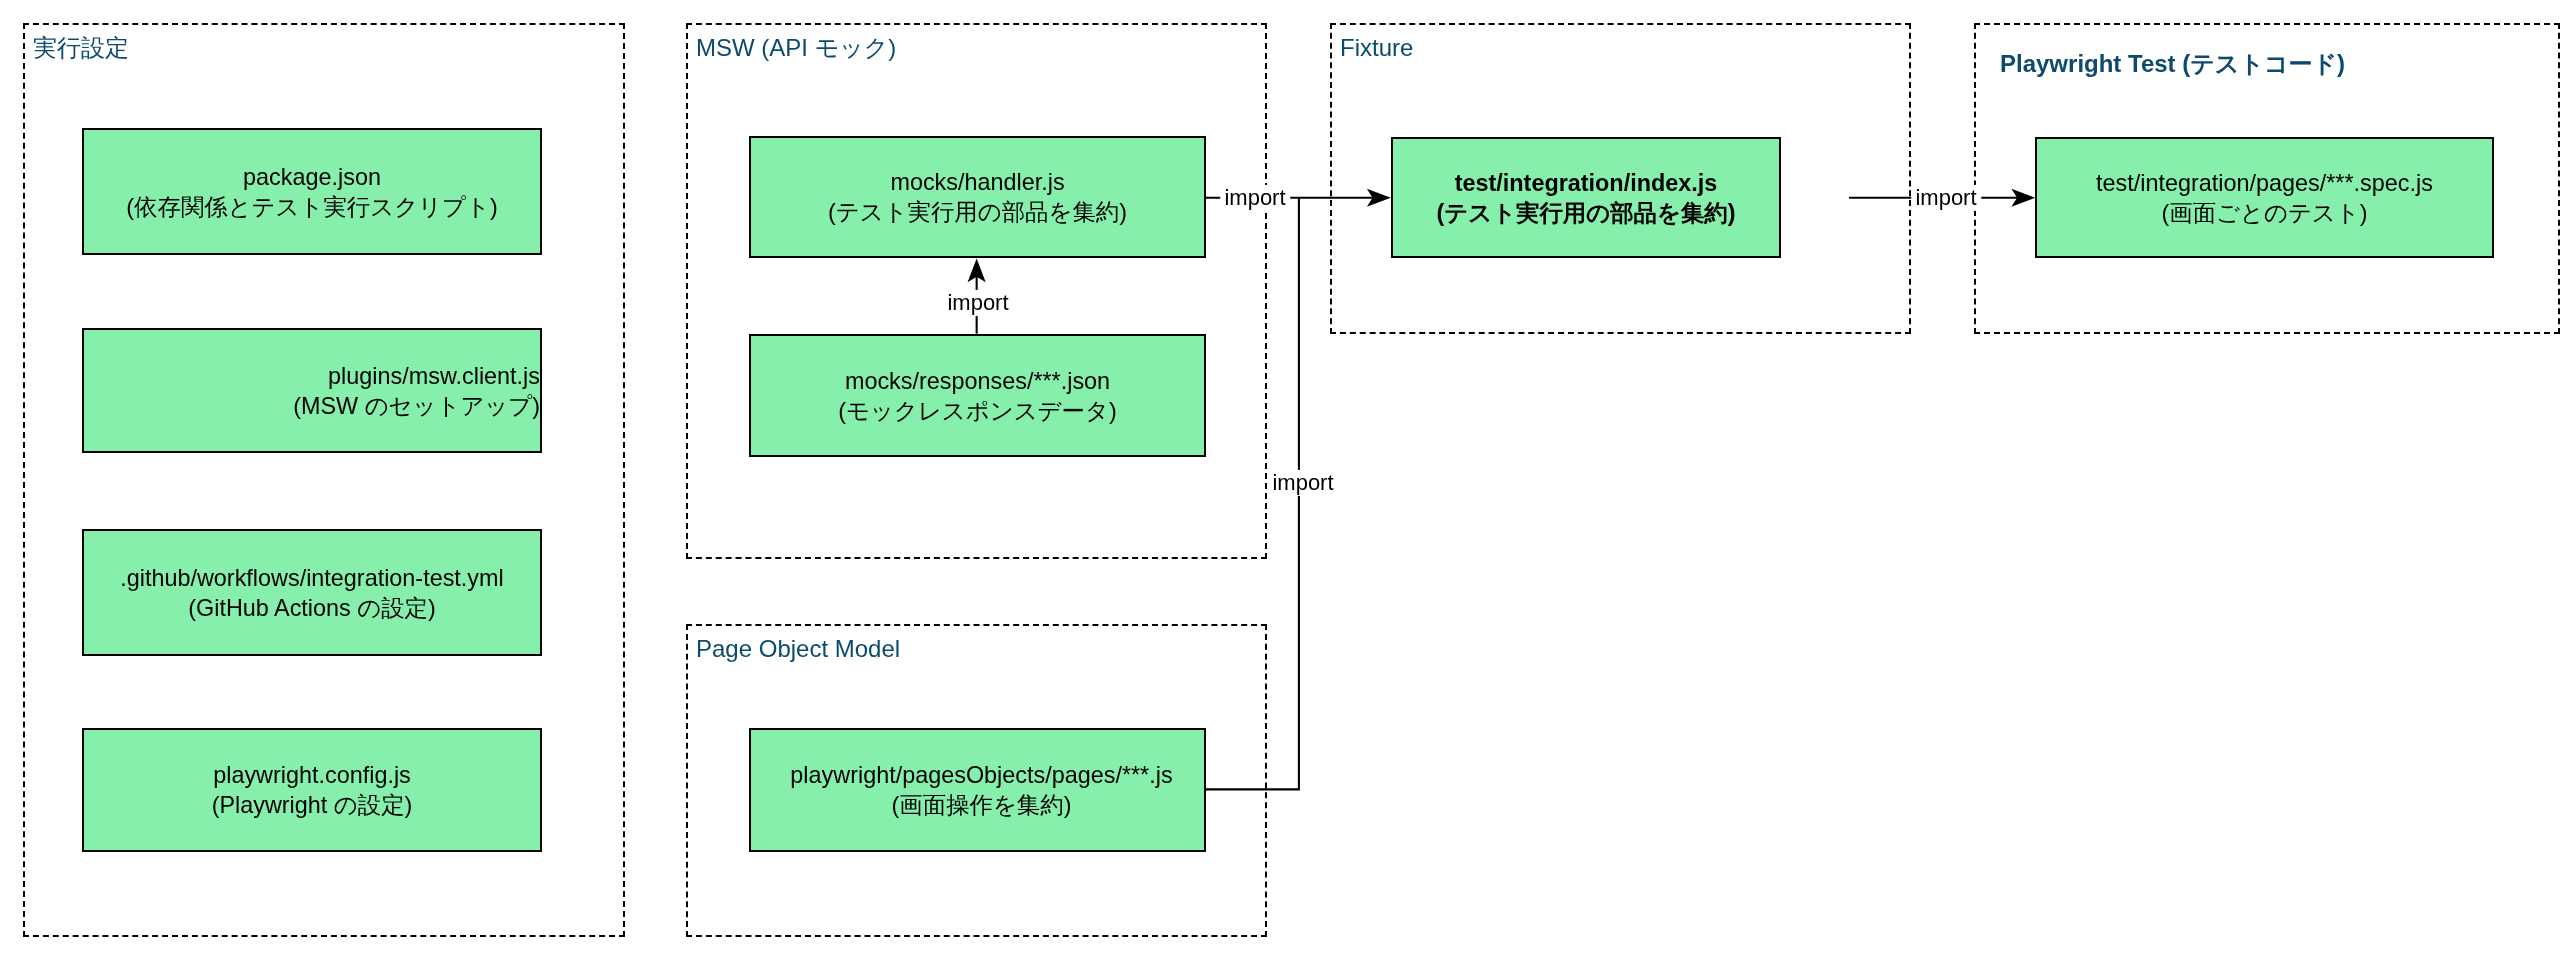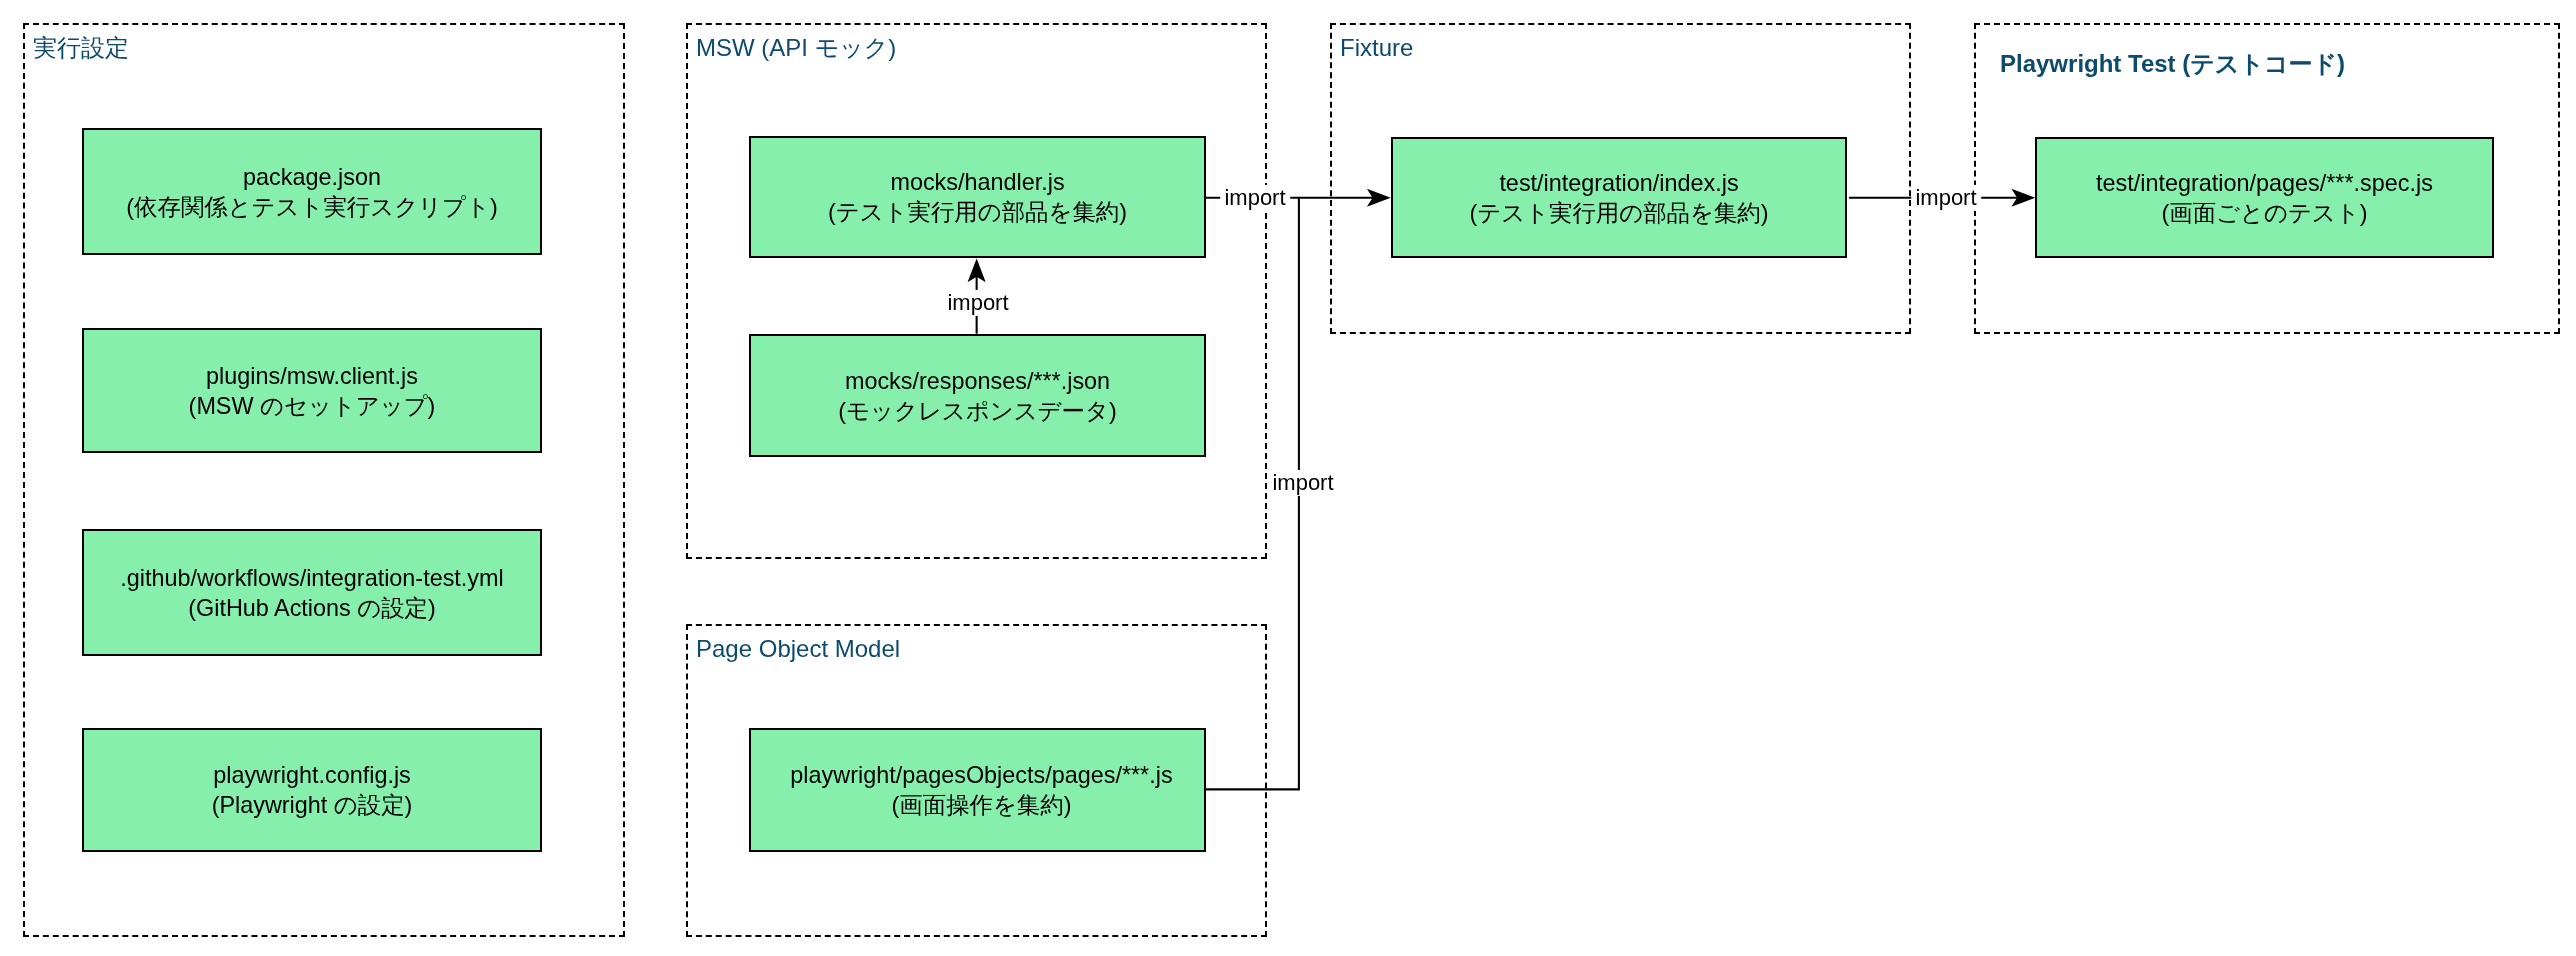--- a/index.html
+++ b/index.html
@@ -113,21 +113,21 @@
 
   <section class="group" style="left:686px; top:624px; width:581px; height:313px;">
     <h2 class="group-title" style="margin:0; font-weight:400;">Page Object Model</h2>
   </section>
 
   <div class="node" style="left:82px; top:128px; width:460px; height:127px;">
     <span>package.json</span>
     <span>(依存関係とテスト実行スクリプト)</span>
   </div>
 
-  <div class="node" style="left:82px; top:328px; width:460px; height:125px;">
+  <div class="node" style="left:82px; top:328px; width:460px; height:125px;align-items:flex-end;">
     <span>plugins/msw.client.js</span>
     <span>(MSW のセットアップ)</span>
   </div>
 
   <div class="node" style="left:82px; top:529px; width:460px; height:127px;">
     <span>.github/workflows/integration-test.yml</span>
     <span>(GitHub Actions の設定)</span>
   </div>
 
   <div class="node" style="left:82px; top:728px; width:460px; height:124px;">
@@ -138,21 +138,21 @@
   <div class="node" style="left:749px; top:136px; width:457px; height:122px;">
     <span>mocks/handler.js</span>
     <span>(テスト実行用の部品を集約)</span>
   </div>
 
   <div class="node" style="left:749px; top:334px; width:457px; height:123px;">
     <span>mocks/responses/***.json</span>
     <span>(モックレスポンスデータ)</span>
   </div>
 
-  <div class="node" style="left:1391px; top:137px; width:456px; height:121px;">
+  <div class="node" style="left:1391px; top:137px; width:390px; height:121px;font-weight:bold;">
     <span>test/integration/index.js</span>
     <span>(テスト実行用の部品を集約)</span>
   </div>
 
   <div class="node" style="left:2035px; top:137px; width:459px; height:121px;">
     <span>test/integration/pages/***.spec.js</span>
     <span>(画面ごとのテスト)</span>
   </div>
 
   <div class="node" style="left:749px; top:728px; width:457px; height:124px;padding-left:8px;">

